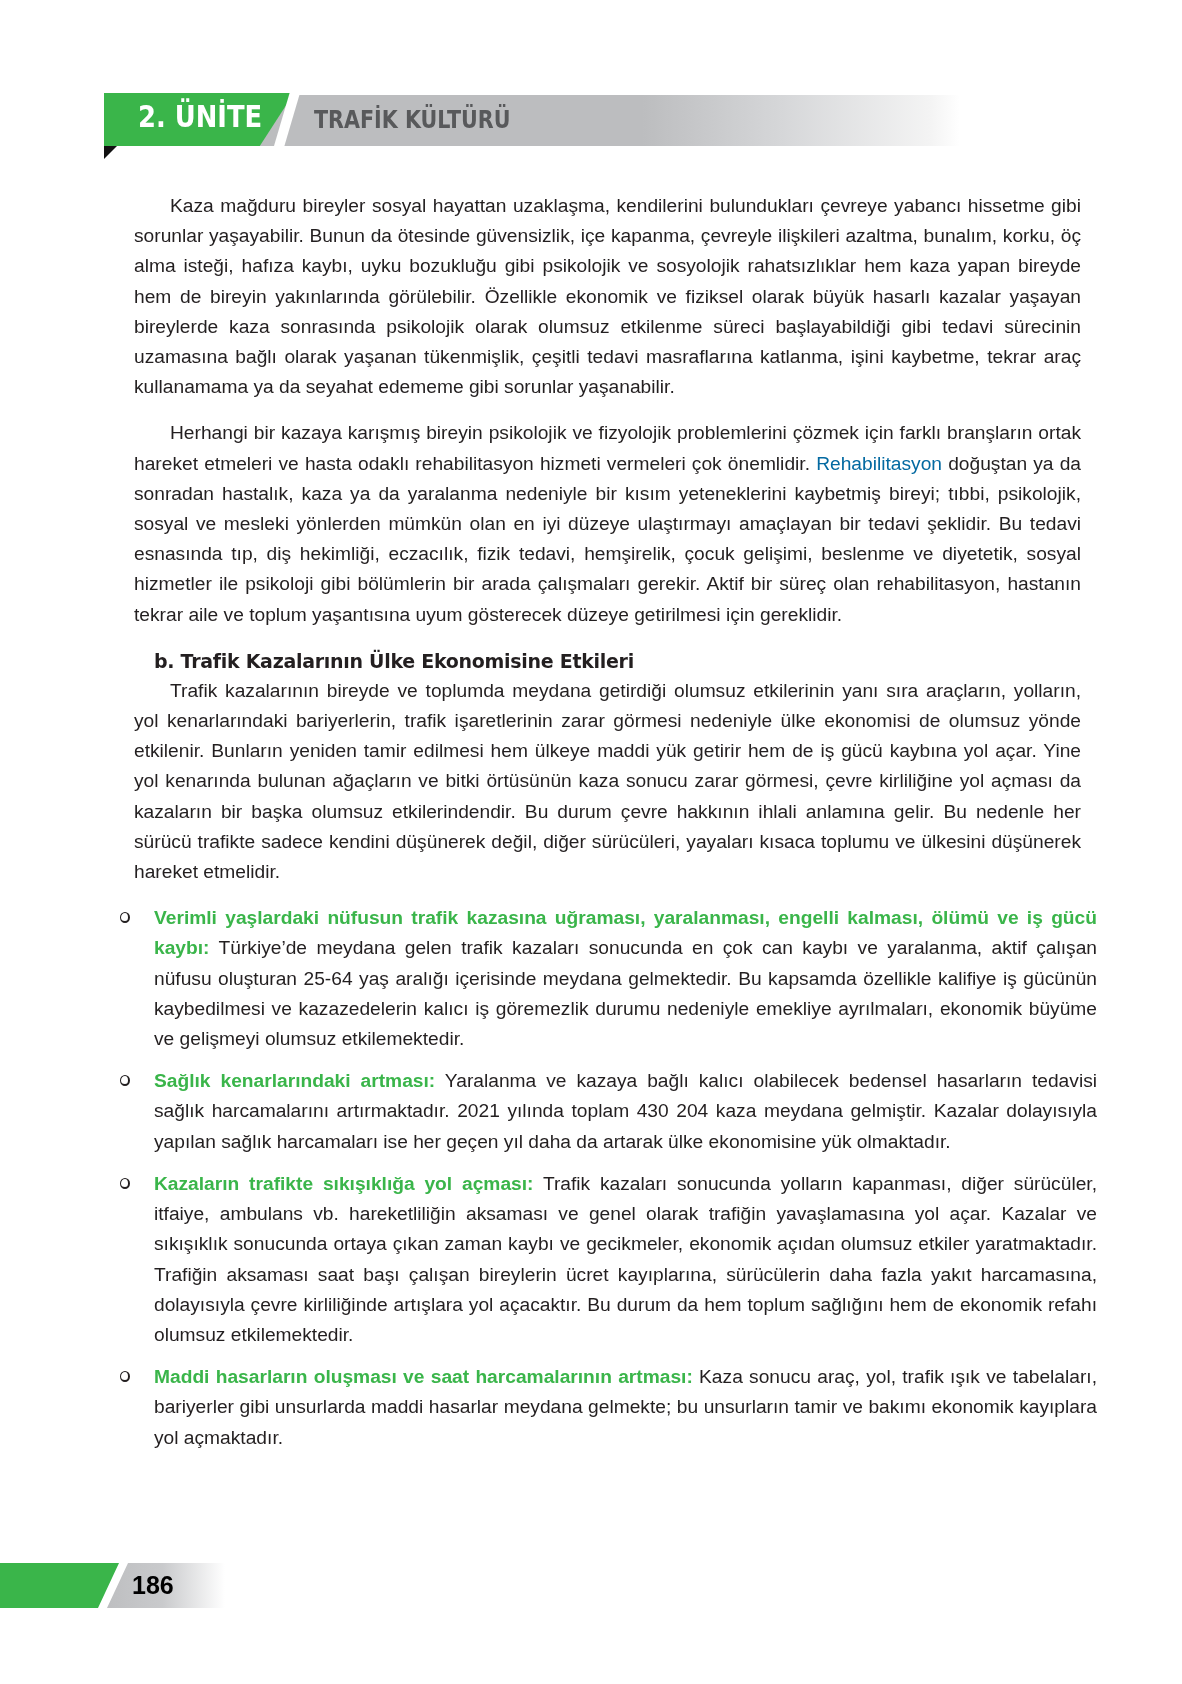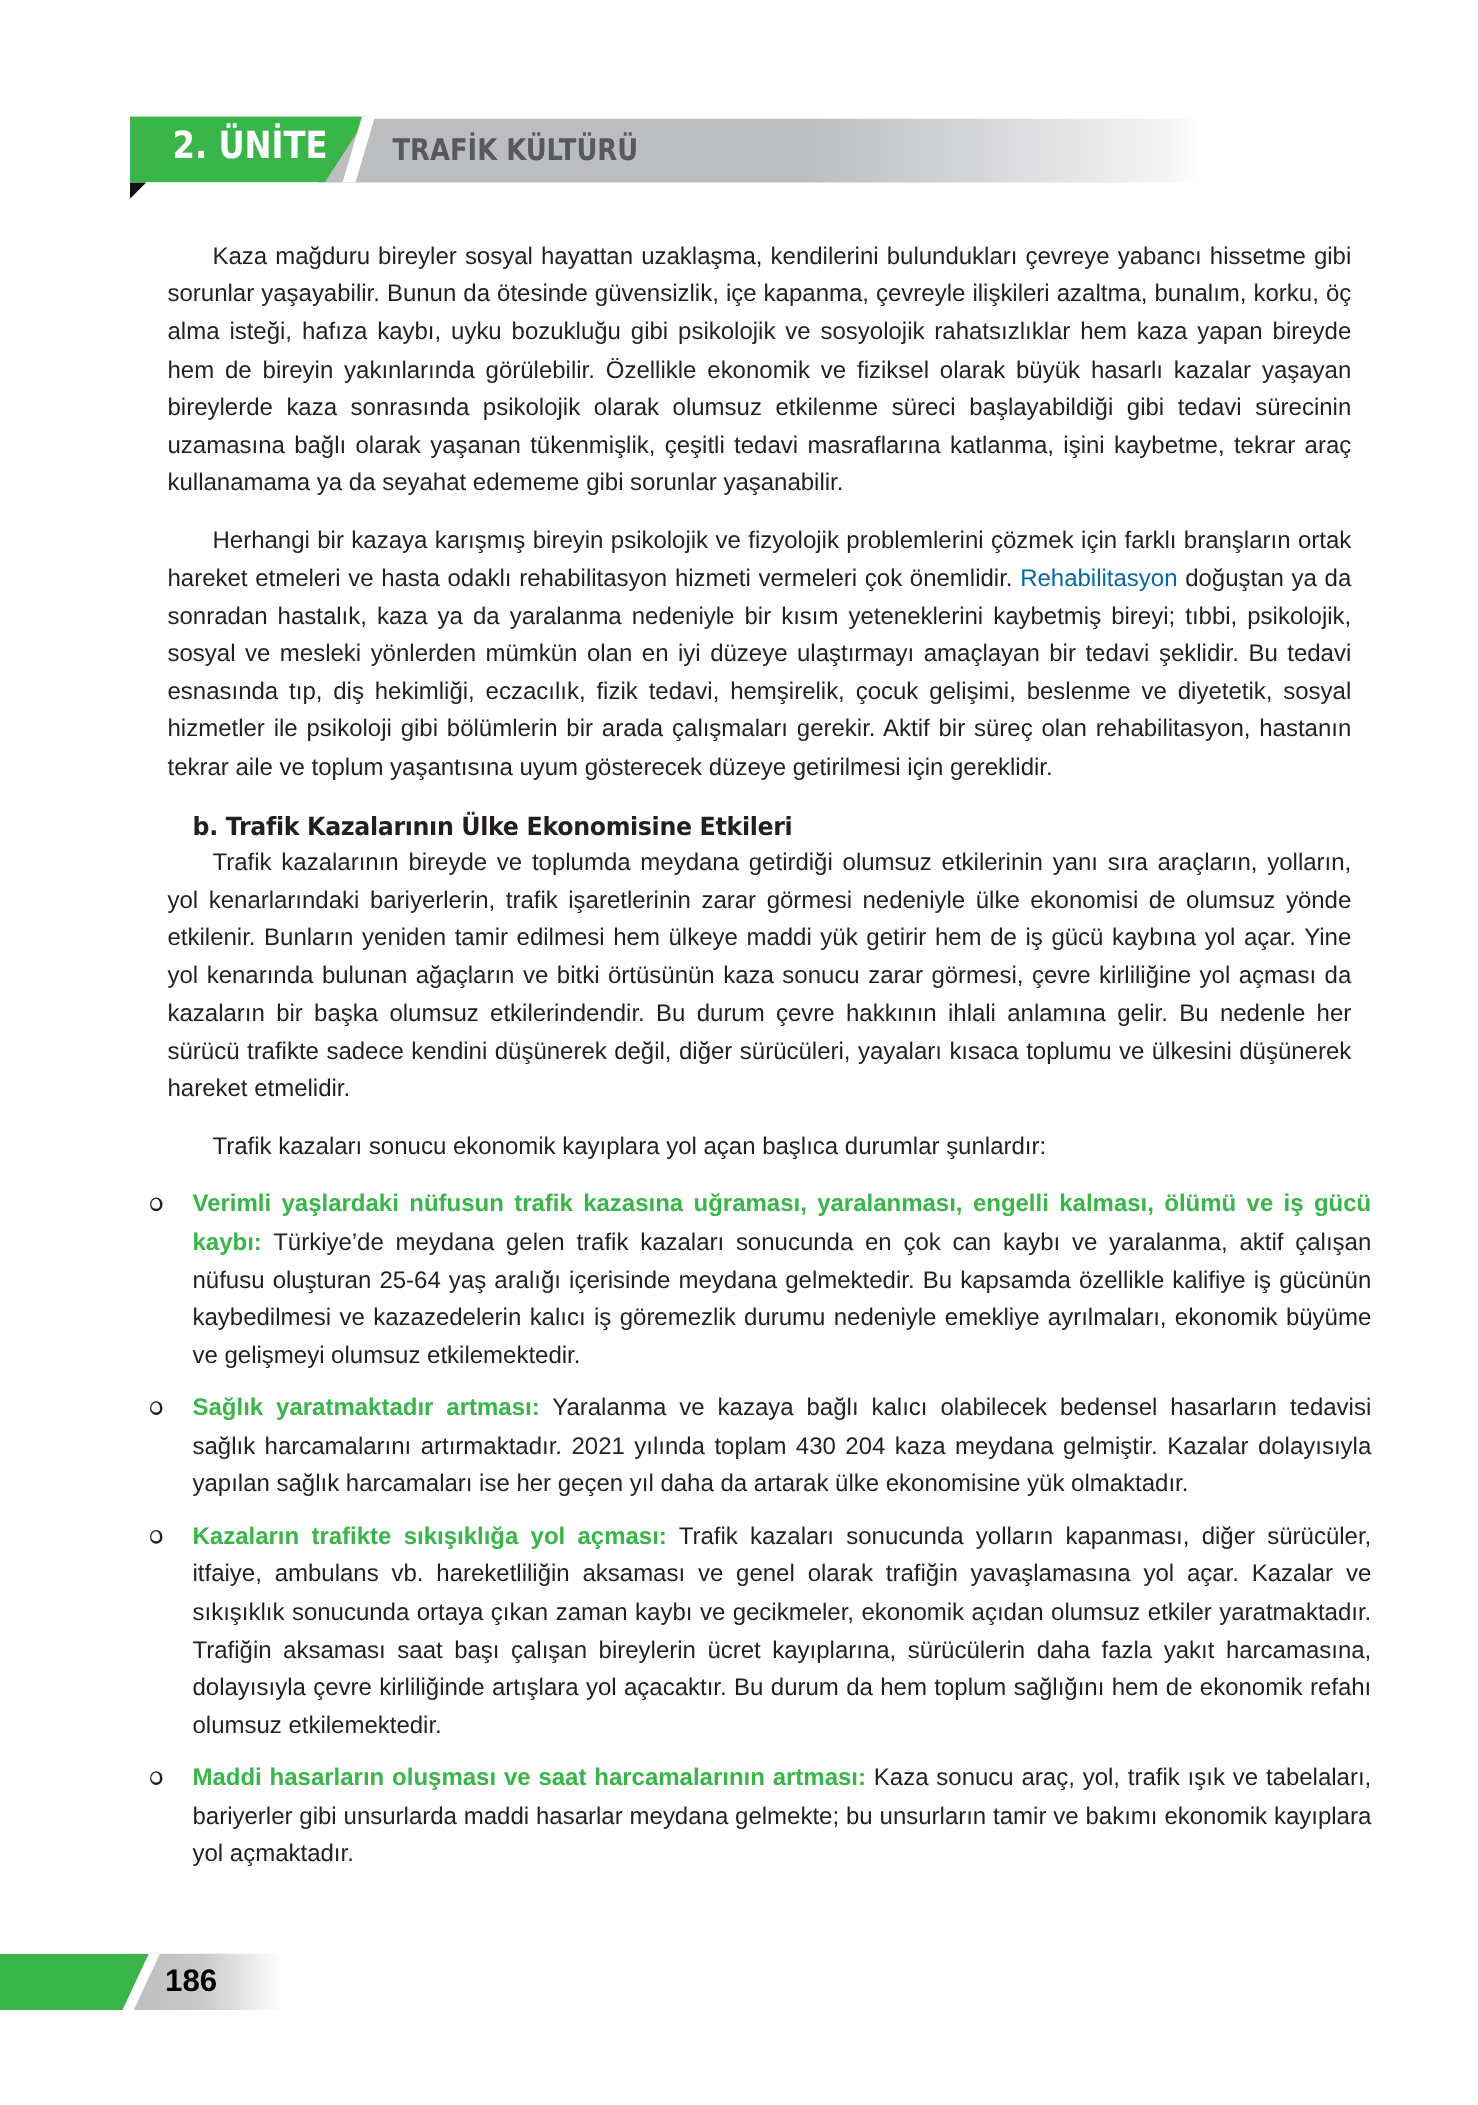--- a/index.html
+++ b/index.html
@@ -61,30 +61,29 @@
 
 <div class="content">
   <p class="para">Kaza mağduru bireyler sosyal hayattan uzaklaşma, kendilerini bulundukları çevreye yabancı hissetme gibi sorunlar yaşayabilir. Bunun da ötesinde güvensizlik, içe kapanma, çevreyle ilişkileri azaltma, bunalım, korku, öç alma isteği, hafıza kaybı, uyku bozukluğu gibi psikolojik ve sosyolojik rahatsızlıklar hem kaza yapan bireyde hem de bireyin yakınlarında görülebilir. Özellikle ekonomik ve fiziksel olarak büyük hasarlı kazalar yaşayan bireylerde kaza sonrasında psikolojik olarak olumsuz etkilenme süreci başlayabildiği gibi tedavi sürecinin uzamasına bağlı olarak yaşanan tükenmişlik, çeşitli tedavi masraflarına katlanma, işini kaybetme, tekrar araç kullanamama ya da seyahat edememe gibi sorunlar yaşanabilir.</p>
 
   <p class="para"><span>Herhangi bir kazaya karışmış bireyin psikolojik ve fizyolojik problemlerini çözmek için farklı branşların ortak hareket etmeleri ve hasta odaklı rehabilitasyon hizmeti vermeleri çok önemlidir. </span><span class="green">Rehabilitasyon</span><span> doğuştan ya da sonradan hastalık, kaza ya da yaralanma nedeniyle bir kısım yeteneklerini kaybetmiş bireyi; tıbbi, psikolojik, sosyal ve mesleki yönlerden mümkün olan en iyi düzeye ulaştırmayı amaçlayan bir tedavi şeklidir. Bu tedavi esnasında tıp, diş hekimliği, eczacılık, fizik tedavi, hemşirelik, çocuk gelişimi, beslenme ve diyetetik, sosyal hizmetler ile psikoloji gibi bölümlerin bir arada çalışmaları gerekir. Aktif bir süreç olan rehabilitasyon, hastanın tekrar aile ve toplum yaşantısına uyum gösterecek düzeye getirilmesi için gereklidir.</span></p>
 
   <h2 class="section-heading">b. Trafik Kazalarının Ülke Ekonomisine Etkileri</h2>
 
   <p class="para after-heading">Trafik kazalarının bireyde ve toplumda meydana getirdiği olumsuz etkilerinin yanı sıra araçların, yolların, yol kenarlarındaki bariyerlerin, trafik işaretlerinin zarar görmesi nedeniyle ülke ekonomisi de olumsuz yönde etkilenir. Bunların yeniden tamir edilmesi hem ülkeye maddi yük getirir hem de iş gücü kaybına yol açar. Yine yol kenarında bulunan ağaçların ve bitki örtüsünün kaza sonucu zarar görmesi, çevre kirliliğine yol açması da kazaların bir başka olumsuz etkilerindendir. Bu durum çevre hakkının ihlali anlamına gelir. Bu nedenle her sürücü trafikte sadece kendini düşünerek değil, diğer sürücüleri, yayaları kısaca toplumu ve ülkesini düşünerek hareket etmelidir.</p>
 
-  <p class="para">Trafik kazaları sonucu ekonomik kayıplara yol açan başlıca durumlar şunlardır:</p>
 
   <ul class="bullets">
     <li class="bullet">
       <span class="bullet-icon"></span>
       <span class="bullet-term">Verimli yaşlardaki nüfusun trafik kazasına uğraması, yaralanması, engelli kalması, ölümü ve iş gücü kaybı:</span><span> Türkiye’de meydana gelen trafik kazaları sonucunda en çok can kaybı ve yaralanma, aktif çalışan nüfusu oluşturan 25-64 yaş aralığı içerisinde meydana gelmektedir. Bu kapsamda özellikle kalifiye iş gücünün kaybedilmesi ve kazazedelerin kalıcı iş göremezlik durumu nedeniyle emekliye ayrılmaları, ekonomik büyüme ve gelişmeyi olumsuz etkilemektedir.</span>
     </li>
     <li class="bullet">
       <span class="bullet-icon"></span>
-      <span class="bullet-term">Sağlık yaratmaktadır artması:</span><span> Yaralanma ve kazaya bağlı kalıcı olabilecek bedensel hasarların tedavisi sağlık harcamalarını artırmaktadır. 2021 yılında toplam 430 204 kaza meydana gelmiştir. Kazalar dolayısıyla yapılan sağlık harcamaları ise her geçen yıl daha da artarak ülke ekonomisine yük olmaktadır.</span>
+      <span class="bullet-term">Sağlık kenarlarındaki artması:</span><span> Yaralanma ve kazaya bağlı kalıcı olabilecek bedensel hasarların tedavisi sağlık harcamalarını artırmaktadır. 2021 yılında toplam 430 204 kaza meydana gelmiştir. Kazalar dolayısıyla yapılan sağlık harcamaları ise her geçen yıl daha da artarak ülke ekonomisine yük olmaktadır.</span>
     </li>
     <li class="bullet">
       <span class="bullet-icon"></span>
       <span class="bullet-term">Kazaların trafikte sıkışıklığa yol açması:</span><span> Trafik kazaları sonucunda yolların kapanması, diğer sürücüler, itfaiye, ambulans vb. hareketliliğin aksaması ve genel olarak trafiğin yavaşlamasına yol açar. Kazalar ve sıkışıklık sonucunda ortaya çıkan zaman kaybı ve gecikmeler, ekonomik açıdan olumsuz etkiler yaratmaktadır. Trafiğin aksaması saat başı çalışan bireylerin ücret kayıplarına, sürücülerin daha fazla yakıt harcamasına, dolayısıyla çevre kirliliğinde artışlara yol açacaktır. Bu durum da hem toplum sağlığını hem de ekonomik refahı olumsuz etkilemektedir.</span>
     </li>
     <li class="bullet">
       <span class="bullet-icon"></span>
       <span class="bullet-term">Maddi hasarların oluşması ve saat harcamalarının artması:</span><span> Kaza sonucu araç, yol, trafik ışık ve tabelaları, bariyerler gibi unsurlarda maddi hasarlar meydana gelmekte; bu unsurların tamir ve bakımı ekonomik kayıplara yol açmaktadır.</span>
     </li>
   </ul>

